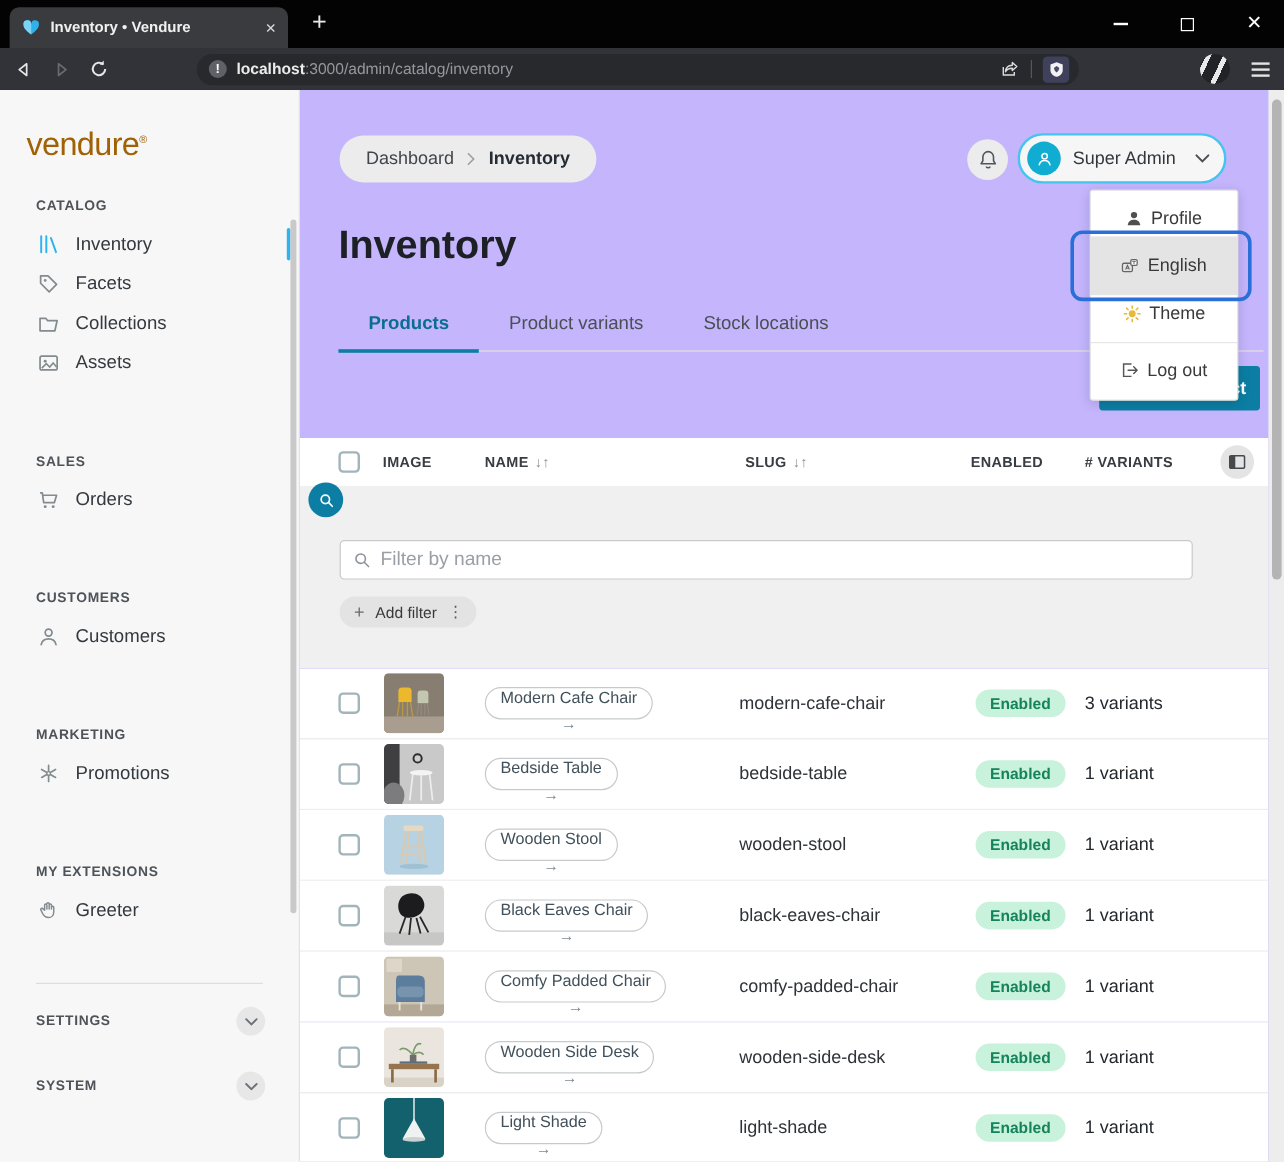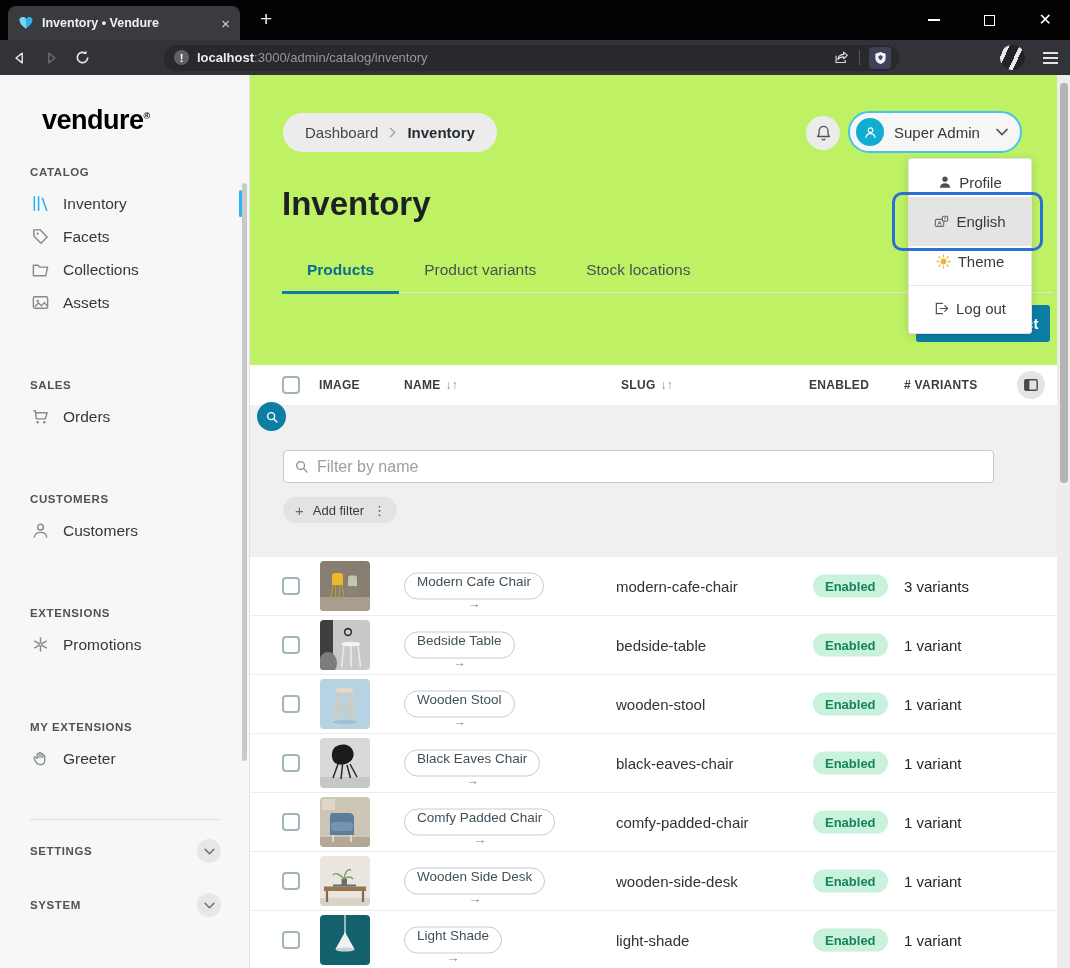--- a/index.html
+++ b/index.html
@@ -33,37 +33,37 @@
   .avatar-stripes { width:25px; height:25px; border-radius:50%;
     background:repeating-linear-gradient(115deg,#222327 0 5px,#e9e9e9 5px 9px,#222327 9px 13px); }
   .hamburger { display:flex; flex-direction:column; gap:3px; }
   .hamburger span { width:15px; height:2px; background:#e3e3e3; display:block; }
 
   
   .app { display:flex; height:893px; background:#fff; position:relative; }
 
   
   .sidebar { width:250px; background:#f7f7f7; border-right:1px solid #e2e2e2; position:relative; flex:none; }
-  .logo { padding:30px 0 0 42px; font-size:27px; font-weight:700; color:#000000; letter-spacing:-0.5px; }
+  .logo { padding:30px 0 0 22px; font-size:27px; font-weight:400; color:#a16207; letter-spacing:-0.5px; }
   .logo sup { font-size:9px; }
   .nav-section { margin-top:30px; }
   .nav-section + .nav-section { margin-top:60px; }
   .section-label { padding:0 30px; margin-bottom:9px; font-size:11.5px; font-weight:600; color:#4d5358; letter-spacing:.6px; }
   .nav-item { height:33px; padding:0 30px; display:flex; align-items:center; gap:13px; font-size:15.5px; color:#33393f; position:relative; }
   .nav-item .ic { width:20px; display:flex; justify-content:center; color:#828b90; }
   .nav-item.active .ic { color:#2db3ef; }
   .nav-item.active::after { content:""; position:absolute; right:7px; top:3px; bottom:3px; width:3px; background:#2db3ef; border-radius:2px; }
   .side-divider { margin:44px 30px 0 30px; border-top:1px solid #ddd; }
   .collapse-row { height:46px; margin-top:8px; padding:0 28px 0 30px; display:flex; align-items:center; justify-content:space-between; }
   .collapse-row .section-label { padding:0; margin:0; }
   .chev-btn { width:24px; height:24px; border-radius:50%; background:#e7e7e7; display:flex; align-items:center; justify-content:center; color:#6b7176; }
   .side-scrollbar { position:absolute; right:2px; top:108px; width:5px; height:578px; background:#c9c9c9; border-radius:3px; }
 
   
-  .main { flex:1; position:relative; background:#bef264; }
+  .main { flex:1; position:relative; background:#c4b5fd; }
   .page-scrollbar { position:absolute; right:0; top:0; bottom:0; width:13px; background:#ededed; z-index:40; }
   .page-scroll-thumb { position:absolute; top:8px; left:2.5px; width:8px; height:400px; background:#b4b4b4; border-radius:4px; }
 
   .breadcrumb { position:absolute; left:33px; top:38px; height:39px; border-radius:20px; background:#ececec;
     display:flex; align-items:center; padding:0 22px; gap:11px; font-size:15px; color:#41464b; }
   .breadcrumb .current { font-weight:700; color:#262c33; }
   .crumb-sep { color:#9aa0a5; display:flex; }
 
   .bell-btn { position:absolute; left:556px; top:41px; width:34px; height:34px; border-radius:50%; background:#ececec;
     display:flex; align-items:center; justify-content:center; color:#4f555a; }
@@ -267,21 +267,21 @@
           <svg width="19" height="19" viewBox="0 0 20 20">
               <circle cx="10" cy="6.5" r="3" fill="none" stroke="currentColor" stroke-width="1.5"></circle>
               <path d="M3.5 17c.8-3.5 3.2-5 6.5-5s5.7 1.5 6.5 5" fill="none" stroke="currentColor" stroke-width="1.5" stroke-linecap="round"></path>
             </svg>
         </span>
         <span>Customers</span>
       </div>
     </div>
 
     <div class="nav-section">
-      <div class="section-label">EXTENSIONS</div>
+      <div class="section-label">MARKETING</div>
       <div class="nav-item">
         <span class="ic">
           <svg width="19" height="19" viewBox="0 0 20 20">
               <path d="M10 3v14M3.9 6.5l12.2 7M3.9 13.5l12.2-7" fill="none" stroke="currentColor" stroke-width="1.5" stroke-linecap="round"></path>
               <circle cx="10" cy="10" r="1.6" fill="#f7f7f7" stroke="currentColor" stroke-width="1.2"></circle>
             </svg>
         </span>
         <span>Promotions</span>
       </div>
     </div>

